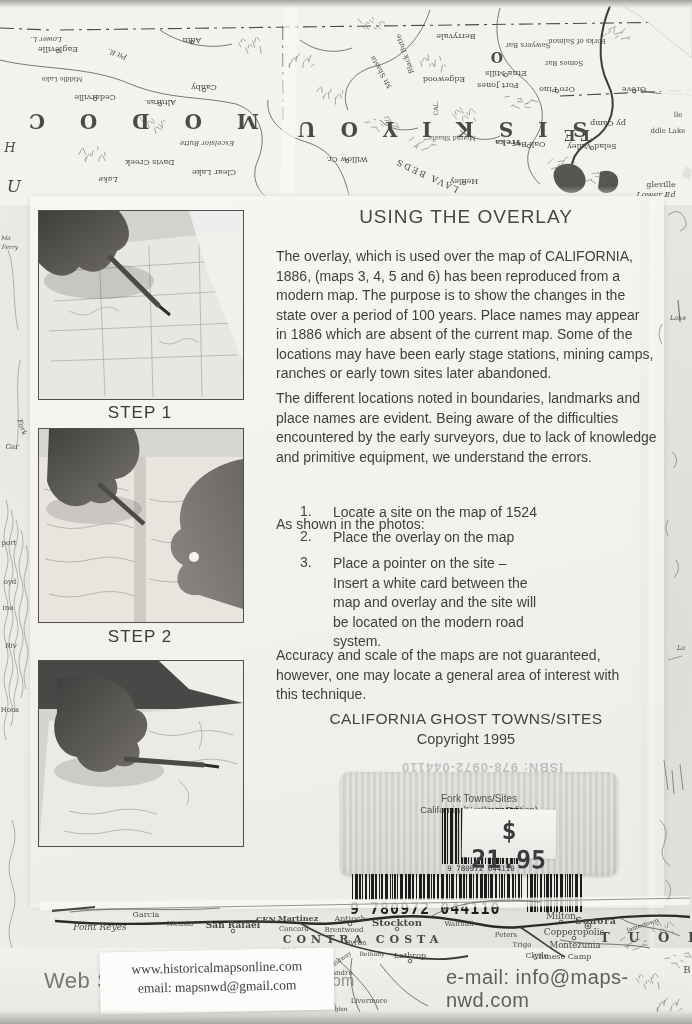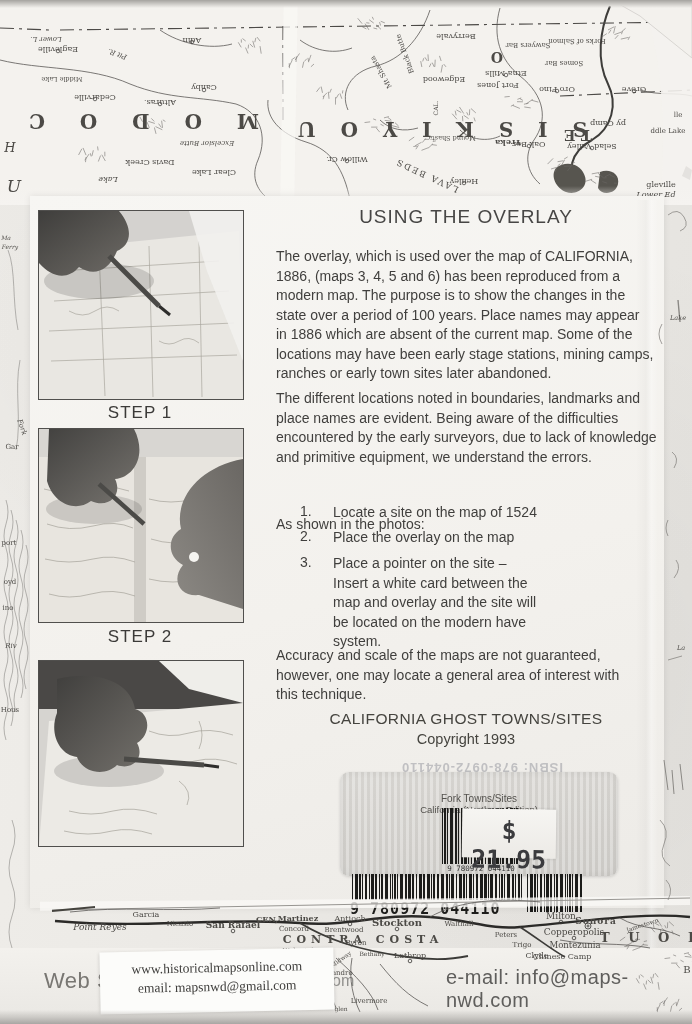--- a/index.html
+++ b/index.html
@@ -432,29 +432,29 @@
   <div class="abs para p3">As shown in the photos:</div>
 
   <div class="abs li-num li1">1.</div>
   <div class="abs li-text li1">Locate a site on the map of 1524</div>
   <div class="abs li-num li2">2.</div>
   <div class="abs li-text li2">Place the overlay on the map</div>
   <div class="abs li-num li3">3.</div>
   <div class="abs li-text li3">Place a pointer on the site –
 Insert a white card between the
 map and overlay and the site will
-be located on the modern have
+be located on the modern road
 system.</div>
 
   <div class="abs para p4">Accuracy and scale of the maps are not guaranteed,
 however, one may locate a general area of interest with
 this technique.</div>
 
   <div class="abs prod prod-name">CALIFORNIA GHOST TOWNS/SITES</div>
-  <div class="abs prod prod-copy">Copyright 1993</div>
+  <div class="abs prod prod-copy">Copyright 1995</div>
   <div class="abs prod prod-auth">R.N./M.L. PRESTON</div>
 
   <div class="abs ghost ghost-isbn">ISBN: 978-0972-044110</div>
   <div class="abs ghost ghost-price">$ 21.95</div>
 
   <div class="abs sticker">
     <div class="s-line s-line1">California (Northern Edition)</div>
     <div class="s-line s-line2">Fork Towns/Sites</div>
     <div class="s-barcode" data-barcode="sticker.barcode_digits">
         <span style="width:1px;margin-right:1px"></span>

